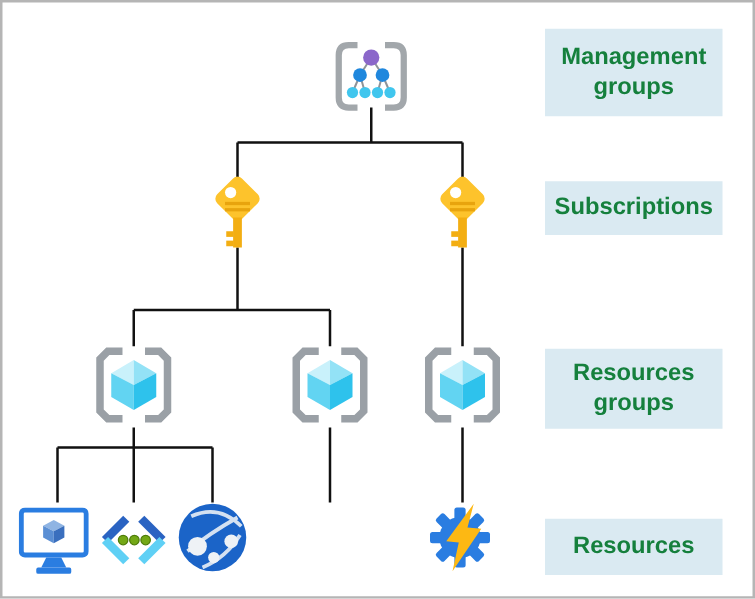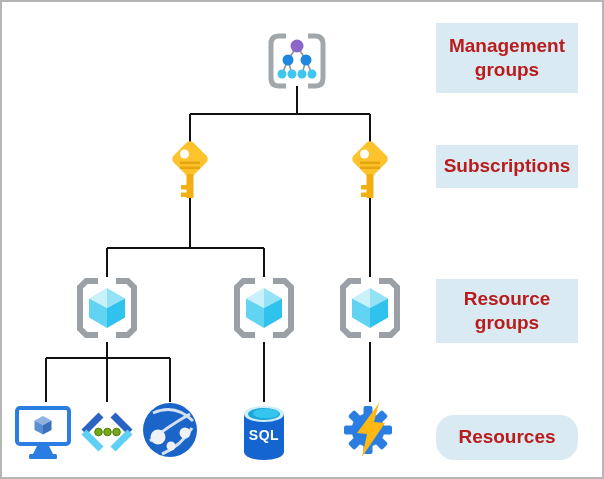--- a/index.html
+++ b/index.html
@@ -7,27 +7,27 @@
     position:relative;width:604px;height:479px;background:#ffffff;
     border:2px solid #b5b5b5;box-sizing:border-box;overflow:hidden;
     font-family:"Liberation Sans",sans-serif;
   }
   .connectors{position:absolute;left:0;top:0;width:600px;height:475px;}
   .icon{position:absolute;}
   .icon svg{display:block;}
   .label-box{
     position:absolute;left:434px;width:142px;background:#daeaf2;
     display:flex;align-items:center;justify-content:center;text-align:center;
-    font-weight:bold;font-size:19px;line-height:1.28;color:#b91c1c;
+    font-weight:bold;font-size:19px;line-height:1.28;color:#15803d;
     padding:0 7px;box-sizing:border-box;
   }
   .lb-mg{top:21px;height:70px;}
   .lb-sub{top:143px;height:43px;}
   .lb-rg{top:277px;height:64px;}
-  .lb-res{top:413px;height:45px;border-radius:18px;}
+  .lb-res{top:413px;height:45px;}
   .sql-text{font-family:"Liberation Sans",sans-serif;font-weight:bold;font-size:14px;fill:#ffffff;letter-spacing:.5px;}
 </style>
 </head>
 <body>
 
 <div class="canvas">
 
   <svg class="connectors" viewBox="0 0 600 475">
     <path d="M295,84 V112 M188,112 H368 M188,112 V141 M368,112 V141
              M188,196 V246 M105,246 H262 M105,246 V275 M262,246 V275
@@ -139,30 +139,20 @@
       <g fill="none" stroke="#e9eff6" stroke-width="3" opacity="0.9">
         <path d="M12,12 Q34,2 52,20"></path>
         <path d="M9,40 Q26,26 49,13"></path>
         <path d="M21,53 Q40,45 51,27"></path>
       </g>
       <circle cx="17" cy="36" r="7.5" fill="#eef2f6"></circle>
       <circle cx="44" cy="32" r="5.5" fill="#eef2f6"></circle>
       <circle cx="30" cy="45" r="4.5" fill="#eef2f6"></circle>
     </svg>
   </div>
-  <div class="icon" style="left:238px;top:400px;">
-    <svg width="48" height="60" viewBox="0 0 48 60">
-      <rect x="4" y="12" width="40" height="38" fill="#1565d1"></rect>
-      <ellipse cx="24" cy="50" rx="20" ry="8" fill="#1565d1"></ellipse>
-      <ellipse cx="24" cy="12" rx="20" ry="8" fill="#cdeef8"></ellipse>
-      <ellipse cx="24" cy="12" rx="16" ry="6" fill="#1ba6d8"></ellipse>
-      <ellipse cx="26" cy="11.5" rx="13" ry="4.8" fill="#35c5ee"></ellipse>
-      <text class="sql-text" x="24" y="38" text-anchor="middle">SQL</text>
-    </svg>
-  </div>
   <div class="icon" style="left:339px;top:398px;">
     <svg width="58" height="60" viewBox="0 0 58 60">
       <g fill="#2a7de1" transform="translate(27,30)">
         <circle r="16.5"></circle>
         <rect x="-4.5" y="-24" width="9" height="12" rx="2"></rect>
         <rect x="-4.5" y="-24" width="9" height="12" rx="2" transform="rotate(45)"></rect>
         <rect x="-4.5" y="-24" width="9" height="12" rx="2" transform="rotate(90)"></rect>
         <rect x="-4.5" y="-24" width="9" height="12" rx="2" transform="rotate(135)"></rect>
         <rect x="-4.5" y="-24" width="9" height="12" rx="2" transform="rotate(180)"></rect>
         <rect x="-4.5" y="-24" width="9" height="12" rx="2" transform="rotate(225)"></rect>
@@ -173,19 +163,19 @@
     </svg>
   </div>
 
   <div class="label-box lb-mg">
     <span>Management groups</span>
   </div>
   <div class="label-box lb-sub">
     <span>Subscriptions</span>
   </div>
   <div class="label-box lb-rg">
-    <span>Resource groups</span>
+    <span>Resources groups</span>
   </div>
   <div class="label-box lb-res">
     <span>Resources</span>
   </div>
 
 </div>
 
 </body></html>

